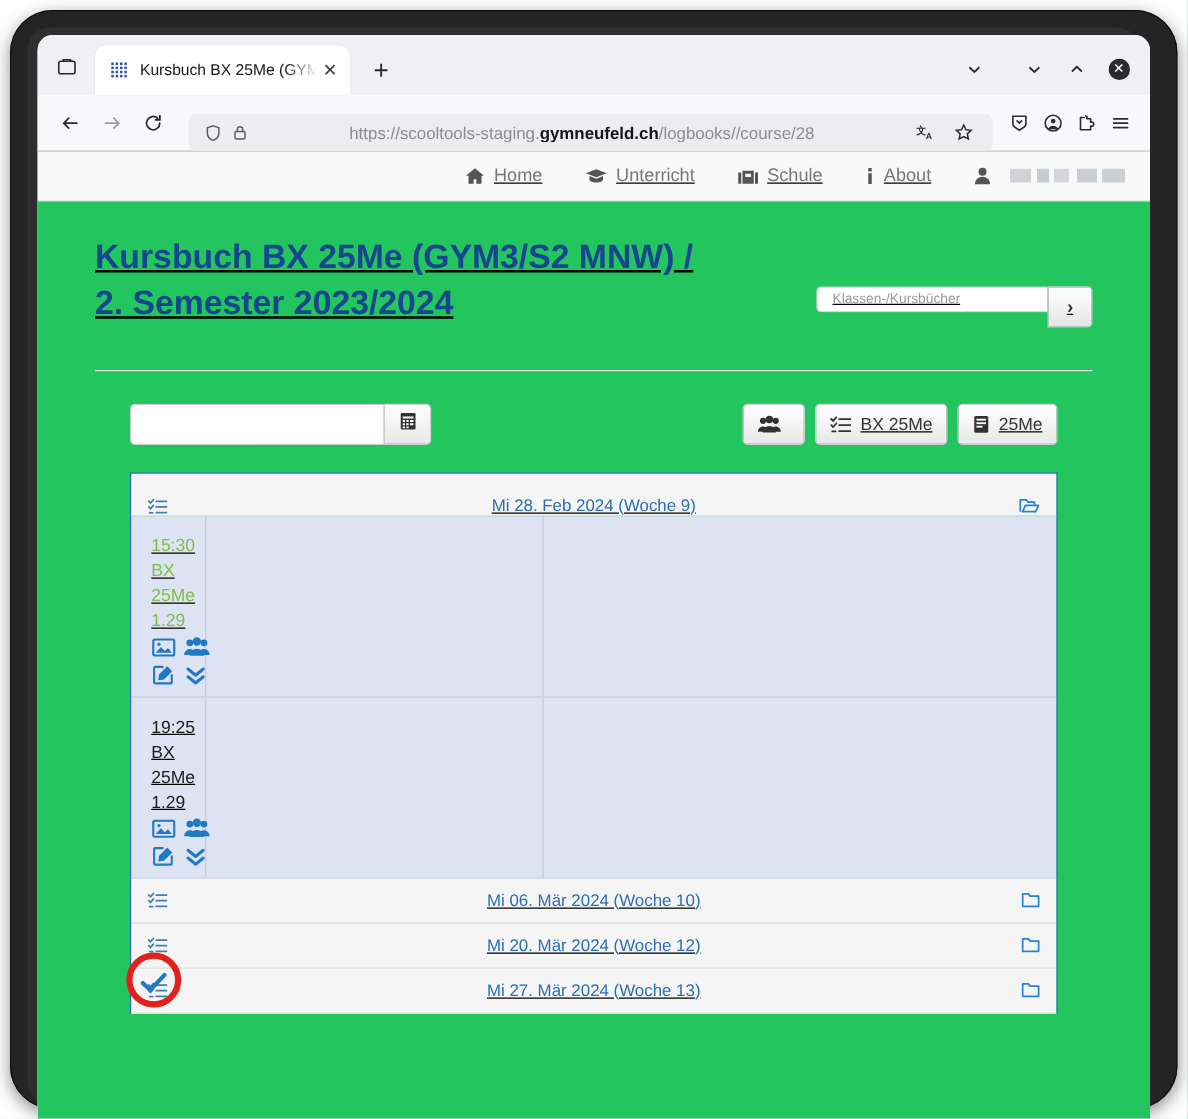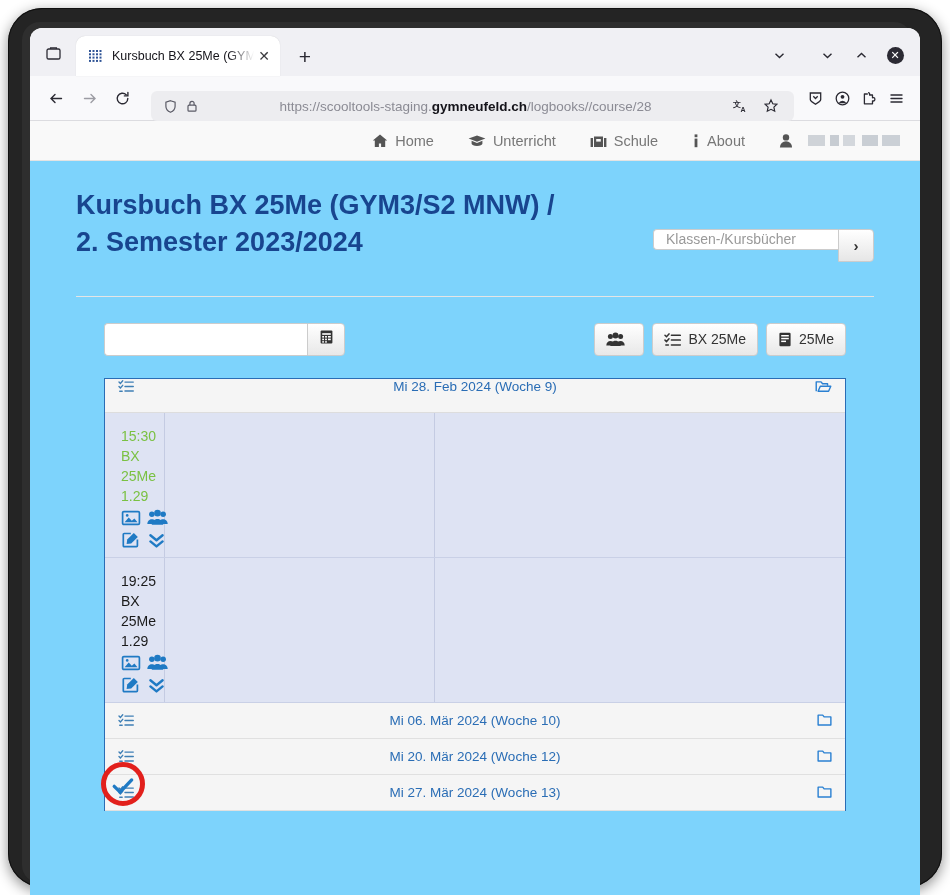--- a/index.html
+++ b/index.html
@@ -139,22 +139,23 @@
   }
   .url-text b { color:#15141a; font-weight: 700; }
   .url-right { display:flex; align-items:center; flex:0 0 auto; }
   .url-right .navbtn { width: 27px; flex:0 0 27px; }
   .tool-ico { width: 30px; height:30px; display:flex; align-items:center; justify-content:center; color:#2b2a33; }
 
   
   .page {
     position: relative;
     height: 774px;
-    background: #7dd3fc;
+    background: #22c55e;
     overflow: hidden;
+    text-decoration: underline;
   }
   .topnav {
     height: 40px;
     background: #f9f9f9;
     border-bottom: 1px solid #e3e3e3;
     display: flex; align-items: center; justify-content: flex-end;
     padding-right: 20px;
   }
   .topnav-item {
     display: flex; align-items: center;
@@ -191,21 +192,21 @@
     display: flex; margin-top: 34px; flex: 0 0 auto;
   }
   .selector-input {
     width: 185px; height: 21px;
     border: 1px solid #ccc;
     border-right: none;
     border-radius: 4px 0 0 4px;
     background: #fff;
     display: flex; align-items: center;
     padding-left: 12px;
-    font-size: 14px; color: #999;
+    font-size: 11px; color: #999;
   }
   .selector-btn {
     width: 36px; height: 33px;
     border: 1px solid #ccc;
     border-radius: 0 4px 4px 0;
     background: linear-gradient(#fff,#e6e6e6);
     display:flex; align-items:center; justify-content:center;
     font-size: 15px; font-weight: bold; color: #333;
   }
 
@@ -242,21 +243,21 @@
   }
   .btn .bi { display:flex; align-items:center; color:#333; }
 
   
   .logbook {
     margin: 22px 28px 0 28px;
     border: 1px solid #2a6db5;
     border-bottom: none;
   }
   .week-head {
-    display: flex; align-items: flex-start;
+    display: flex; align-items: flex-end;
     height: 34px;
     background: #f5f5f5;
     border-bottom: 1px solid #dddddd;
     padding: 0 13px;
   }
   .week-head .wh-left  { width: 56px; display:flex; align-items:center; color:#3f7fb5; }
   .week-head .wh-mid   { flex:1 1 auto; text-align:center; font-size: 13.5px; color:#2a6db5; }
   .week-head .wh-right { width: 56px; display:flex; align-items:center; justify-content:flex-end; color:#2a80d2; }
 
   .lesson-row {

